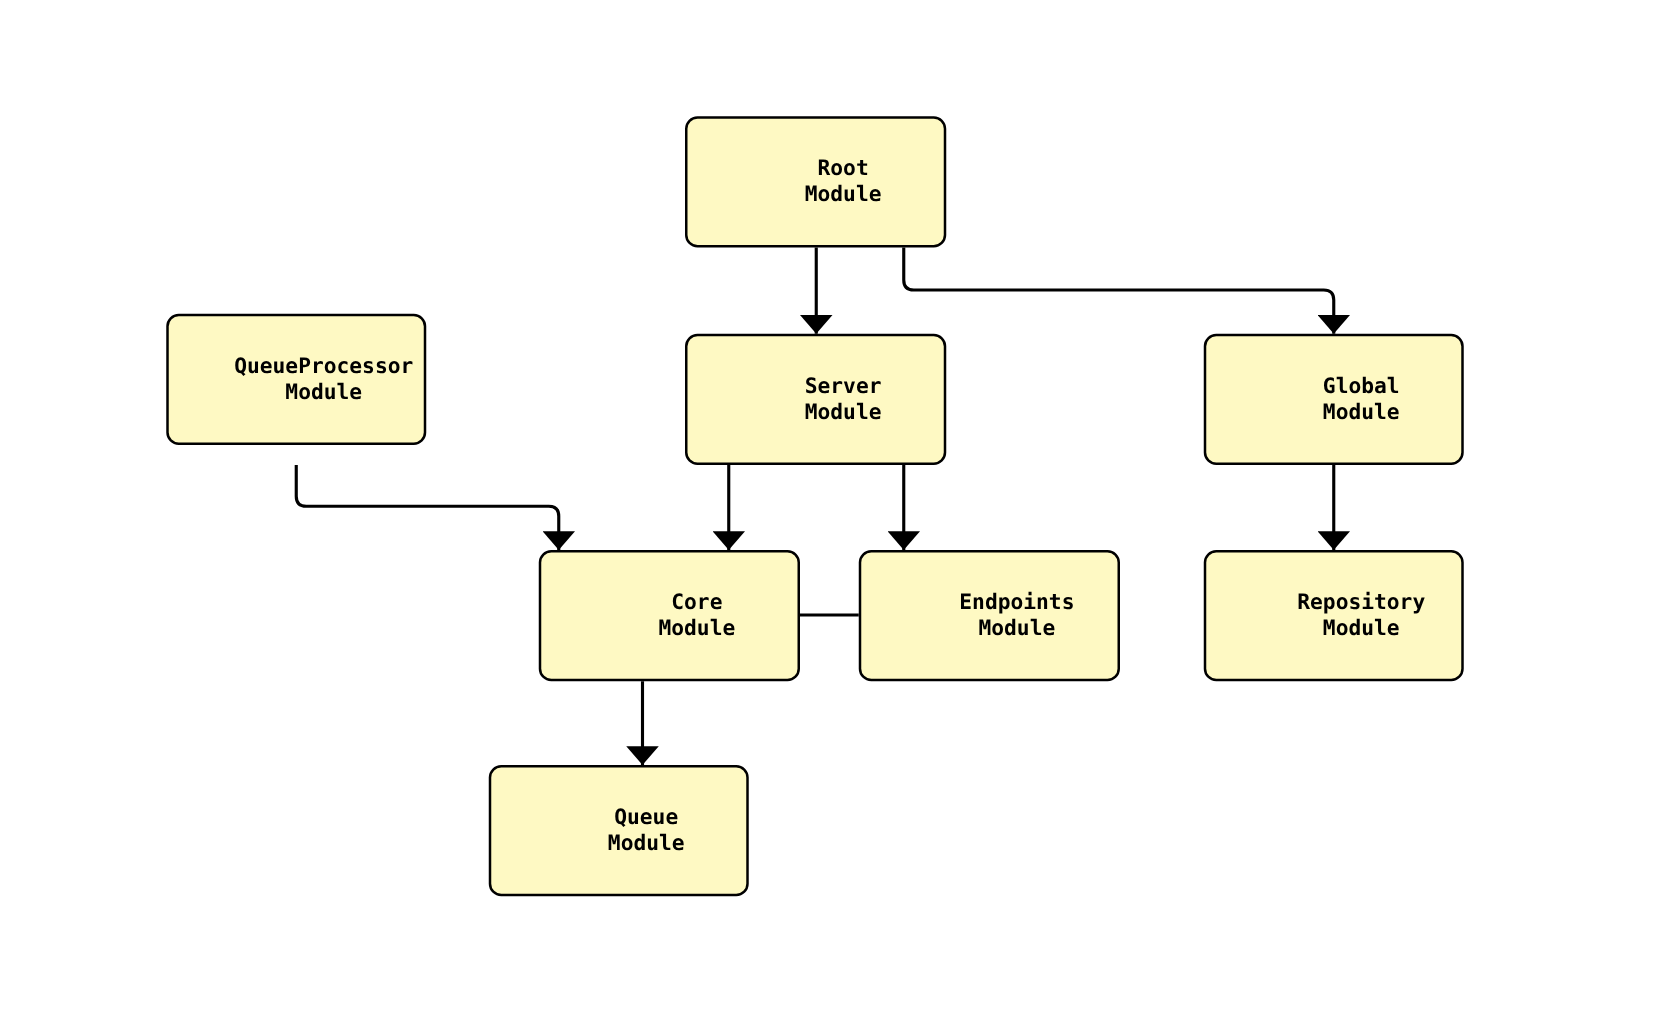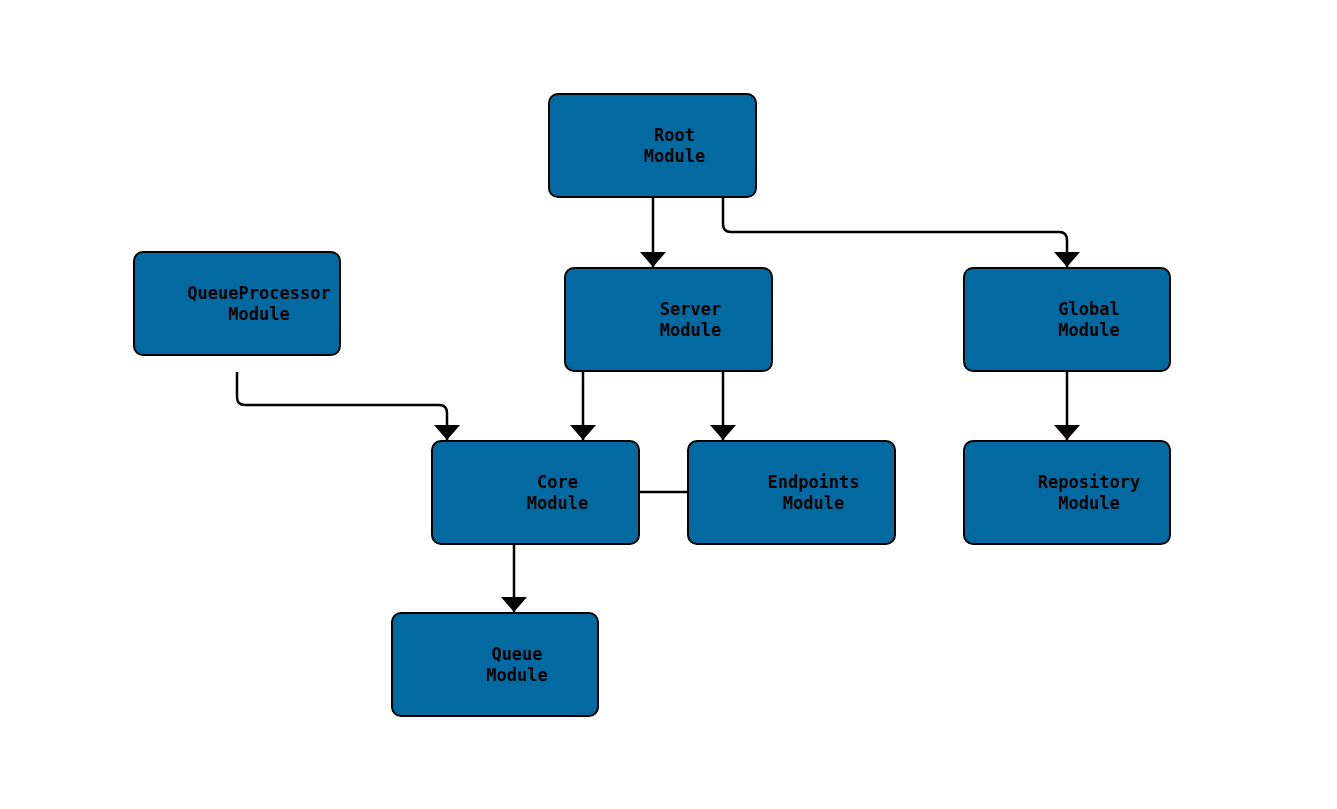--- a/index.html
+++ b/index.html
@@ -25,35 +25,35 @@
   .edges path.edge {
     fill: none;
     stroke: #000000;
     stroke-width: 2.5;
   }
   .node {
     position: absolute;
     box-sizing: border-box;
     border: 2.5px solid #000000;
     border-radius: 10px;
-    background: #0369a1;
+    background: #fef9c3;
     display: flex;
     align-items: center;
     justify-content: center;
     text-align: center;
     font-weight: bold;
     font-size: 17px;
     line-height: 21px;
     color: #000000;
     white-space: pre-line;
     padding-left: 44px;
   }
   .n-root         { left: 548px; top:  93px; width: 209px; height: 105px; }
   .n-queueproc    { left: 133px; top: 251px; width: 208px; height: 105px; }
-  .n-server       { left: 548px; top: 267px; width: 209px; height: 105px; margin-left: 16px; }
+  .n-server       { left: 548px; top: 267px; width: 209px; height: 105px; }
   .n-global       { left: 963px; top: 267px; width: 208px; height: 105px; }
   .n-core         { left: 411px; top: 440px; width: 209px; height: 105px; margin-left: 20px; }
   .n-endpoints    { left: 687px; top: 440px; width: 209px; height: 105px; }
   .n-repository   { left: 963px; top: 440px; width: 208px; height: 105px; }
   .n-queue        { left: 391px; top: 612px; width: 208px; height: 105px; }
 </style>
 </head>
 <body>
 
 <div class="canvas">

